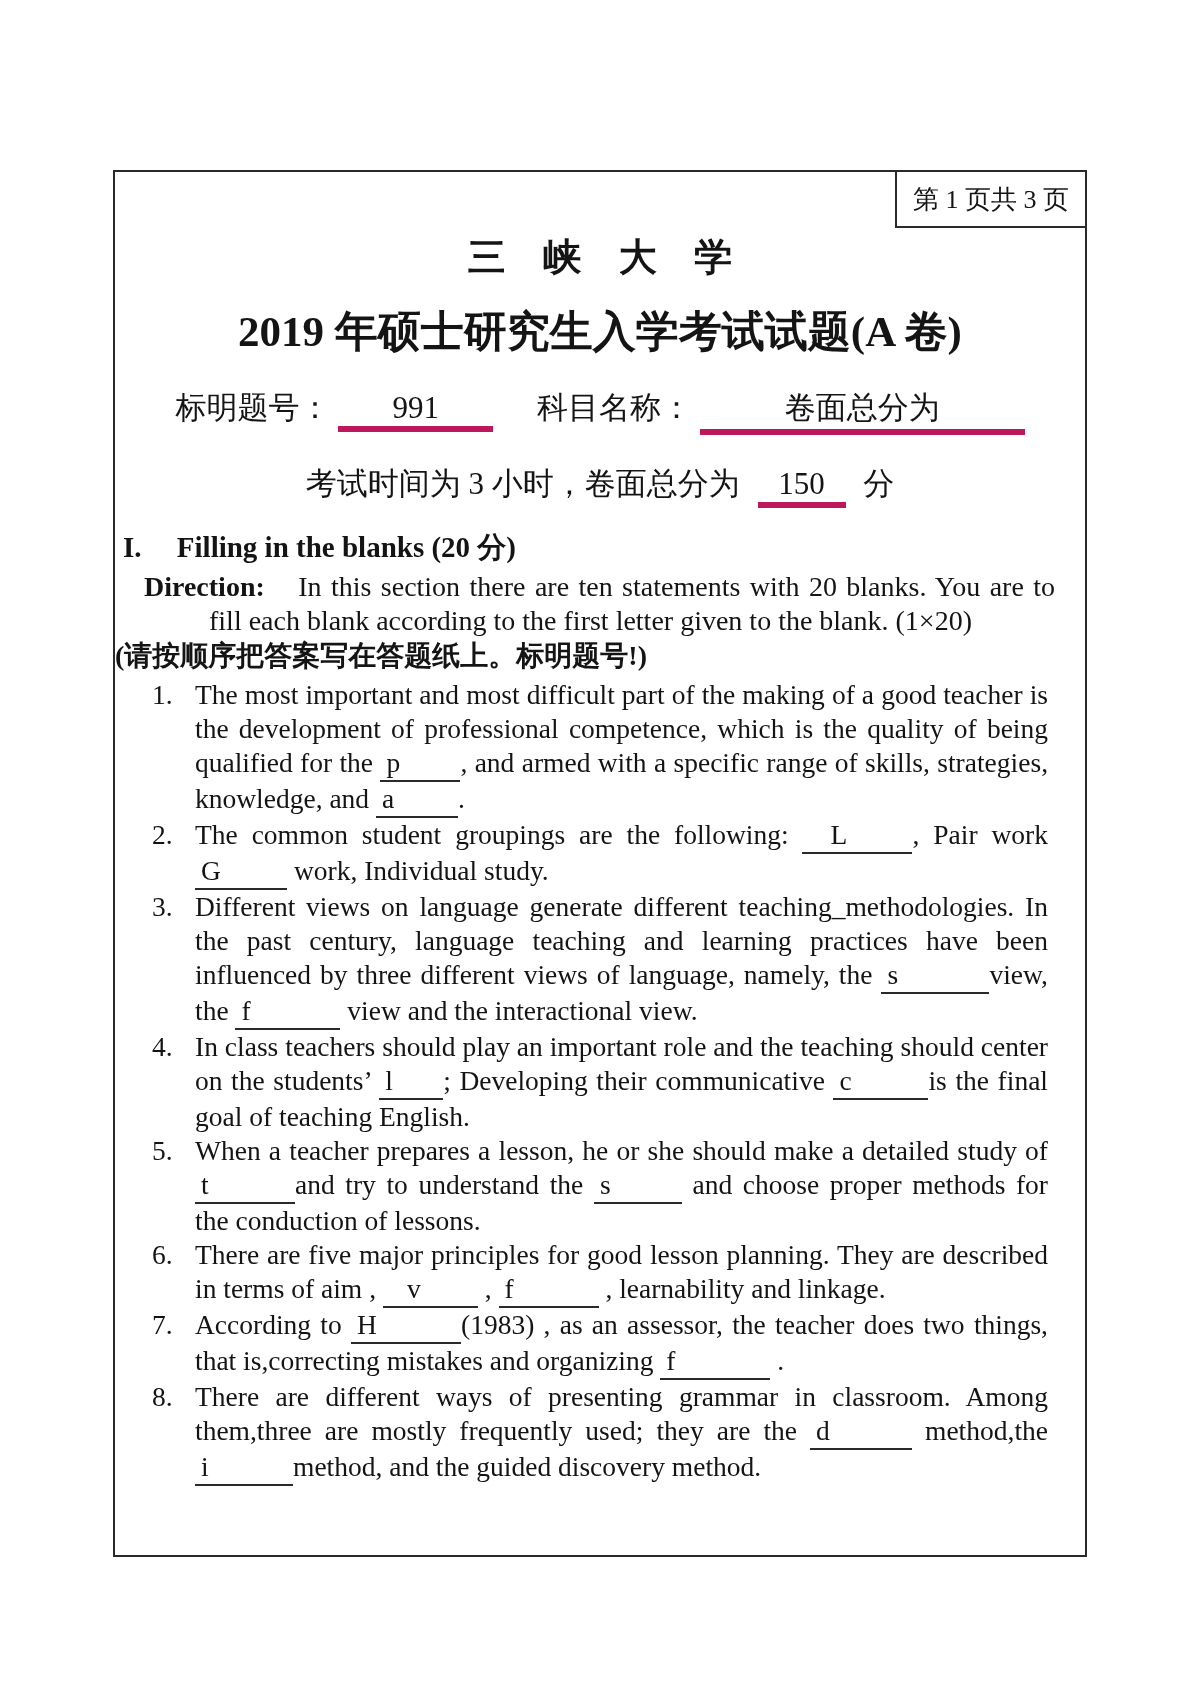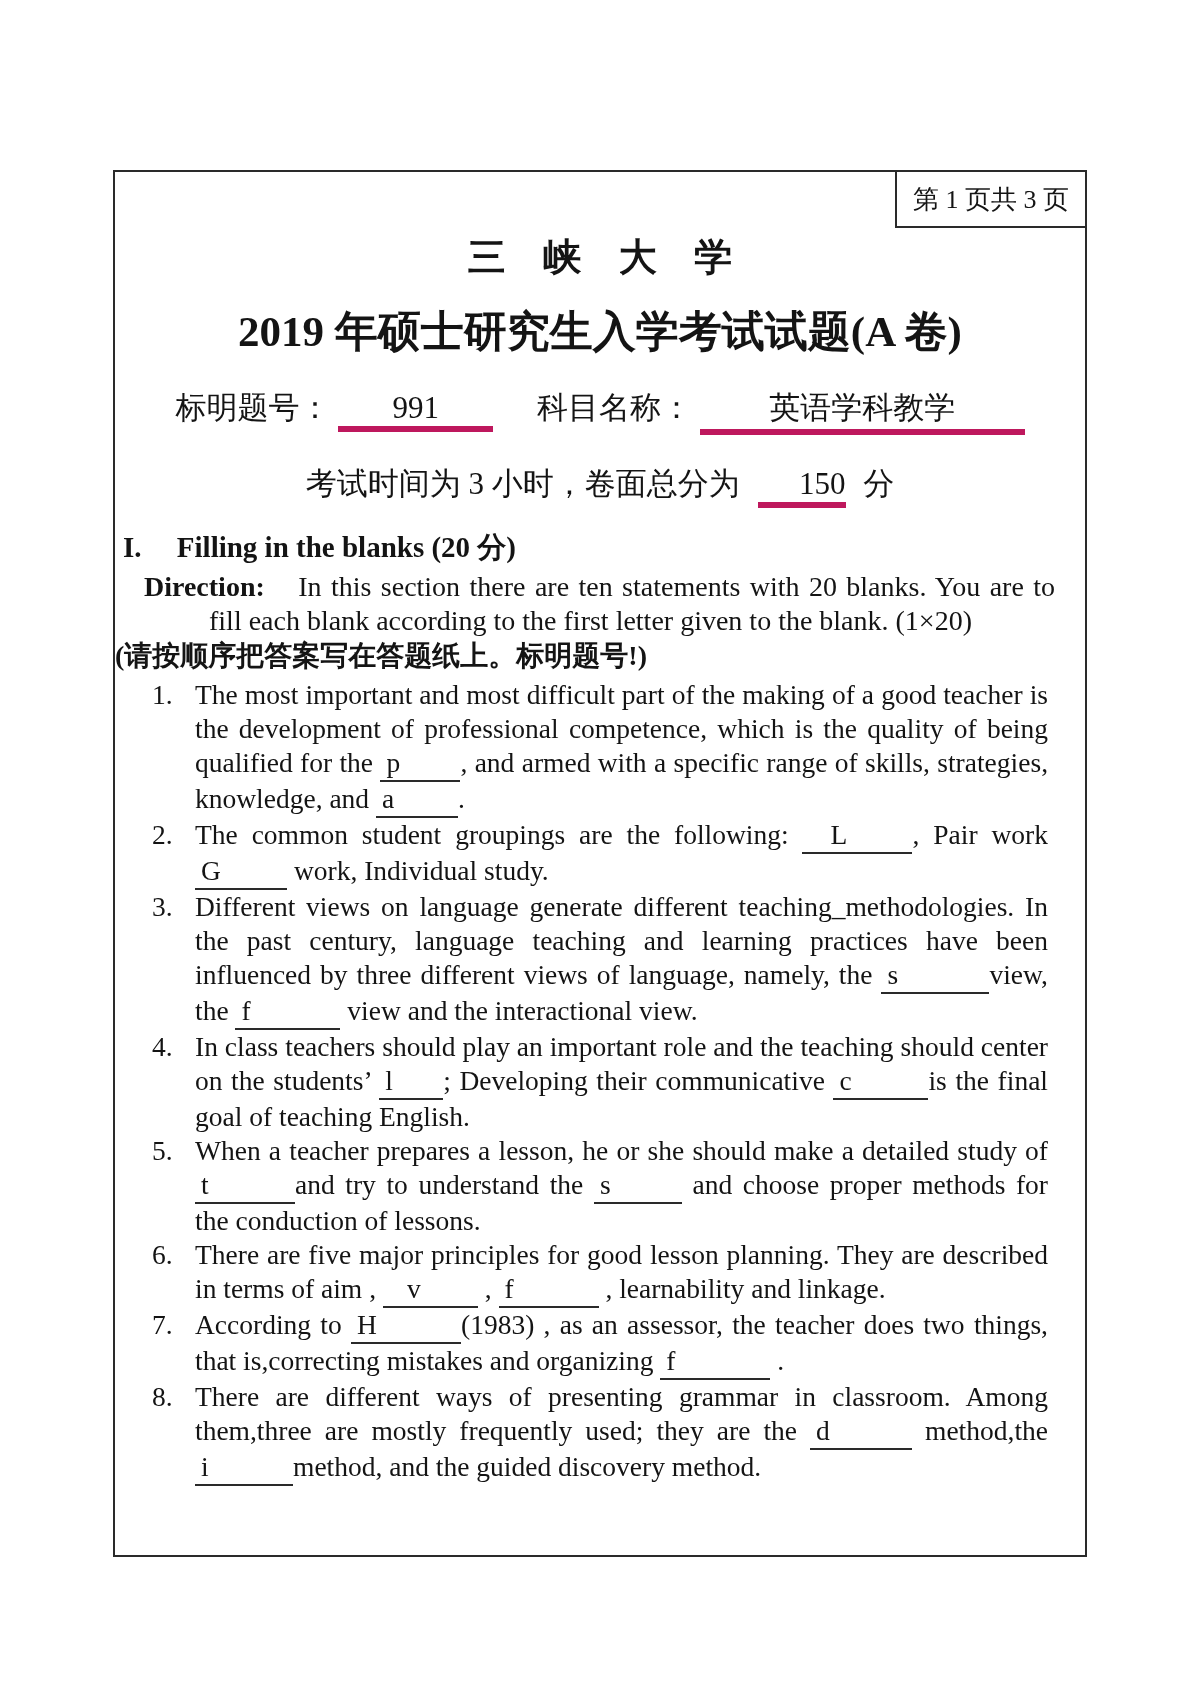--- a/index.html
+++ b/index.html
@@ -32,21 +32,21 @@
   .subject-line { margin:26px 0 0; text-align:center; font-size:31px; }
   .time-line    { margin:28px 0 0; text-align:center; font-size:31px; }
   .ublank {
     display:inline-block; border-bottom:6px solid #be185d;
     text-align:center; box-sizing:border-box;
   }
   .ublank.code  { width:155px; }
   .ublank.name  { width:325px; }
   .ublank.score { width:88px; }
   .gap-left { margin-left:36px;font-family:Liberation Serif, serif; }
-  .gap-sm   { margin-left:10px;text-align:right; }
+  .gap-sm   { margin-left:10px; }
   .notice {
     margin:28px 0 0; text-align:center;
     font-size:33px; font-weight:bold;
   }
   .section-head { margin:20px 0 0 8px; font-size:29px; font-weight:bold; }
   .sec-num { display:inline-block; margin-right:28px; }
   .direction {
     margin:2px 0 0; padding-left:94px; text-indent:-65px;
     font-size:28px; line-height:34px; text-align:justify; text-align-last:left;
     padding-right:30px;
@@ -78,21 +78,21 @@
   </div>
 
   <h1 class="uni">三 峡 大 学</h1>
 
   <h2 class="exam">2019 年硕士研究生入学考试试题(A 卷)</h2>
 
   <div class="subject-line">
     <span>标明题号：</span>
     <span class="ublank code">991</span>
     <span class="gap-left">科目名称：</span>
-    <span class="ublank name">英语学科教学</span>
+    <span class="ublank name">卷面总分为</span>
   </div>
 
   <div class="time-line">
     <span>考试时间为 3 小时，卷面总分为</span>
     <span class="ublank score gap-sm">150</span>
     <span class="gap-sm">分</span>
   </div>
 
 
   <div class="section-head">

